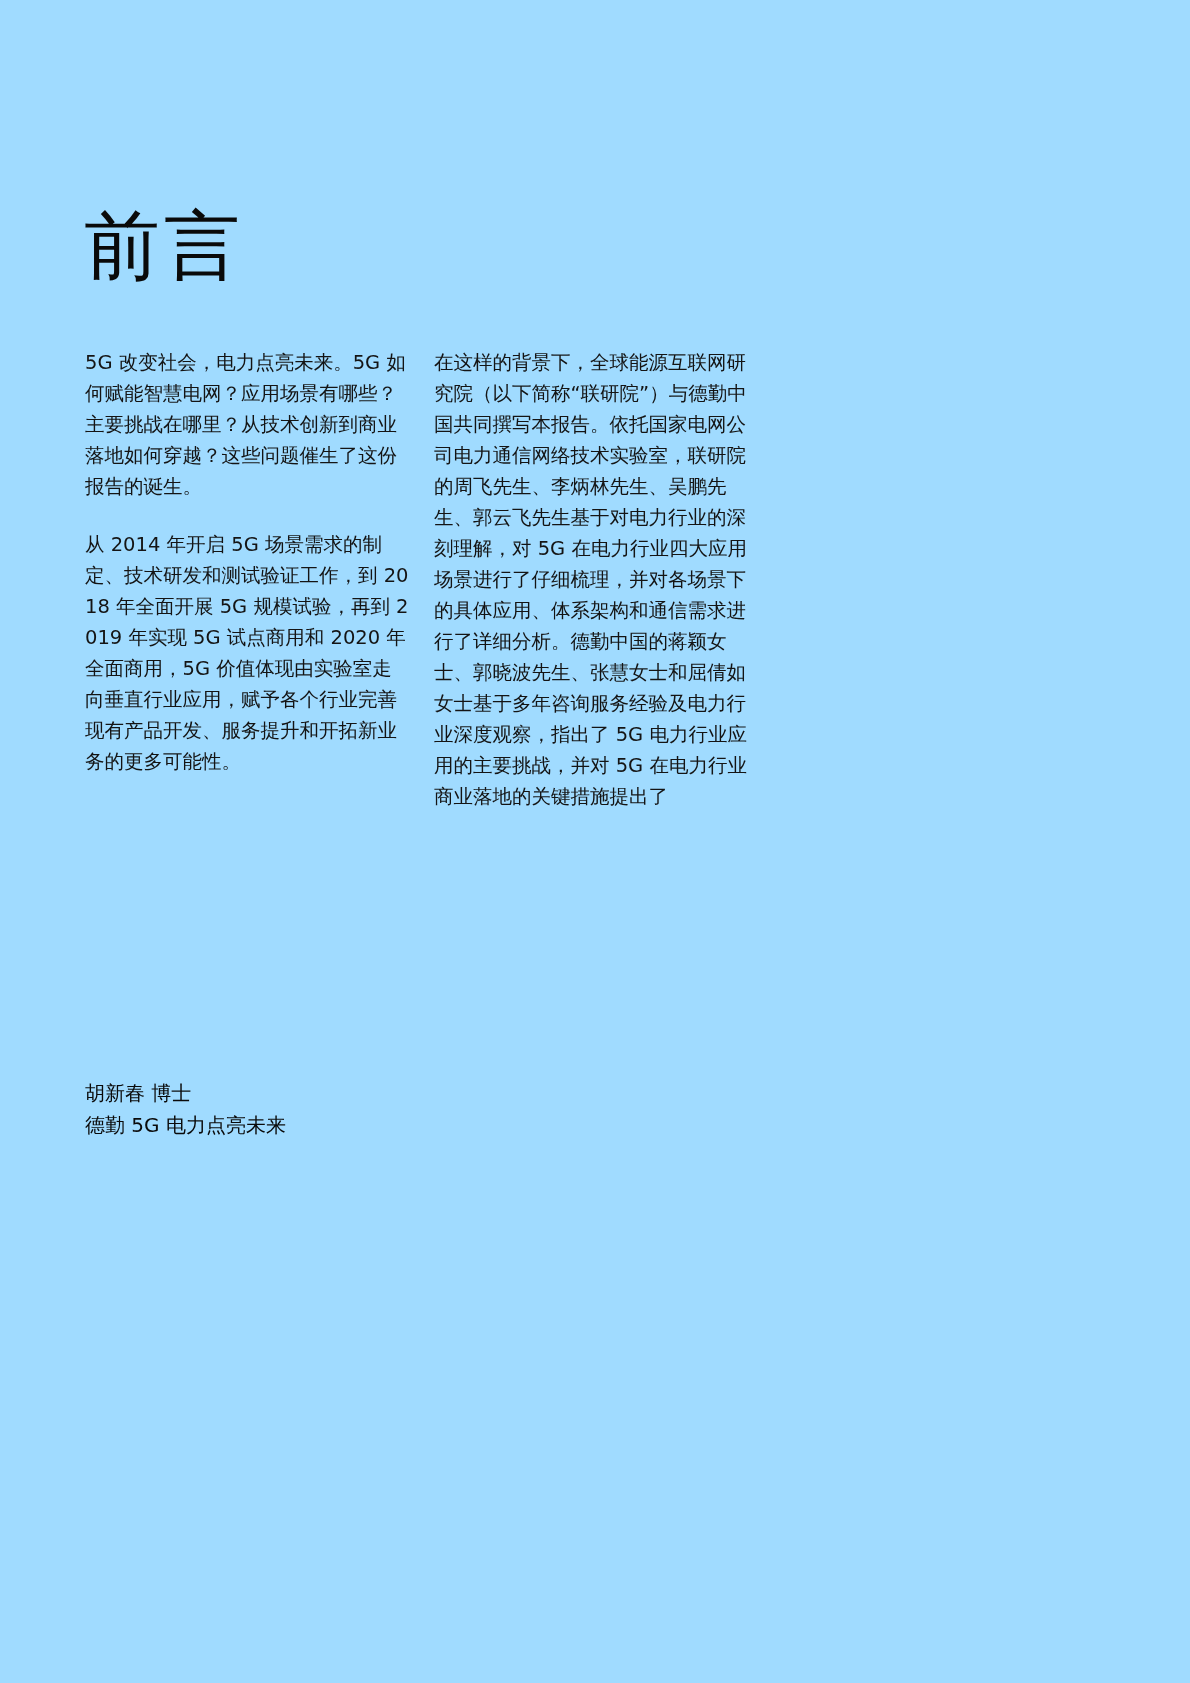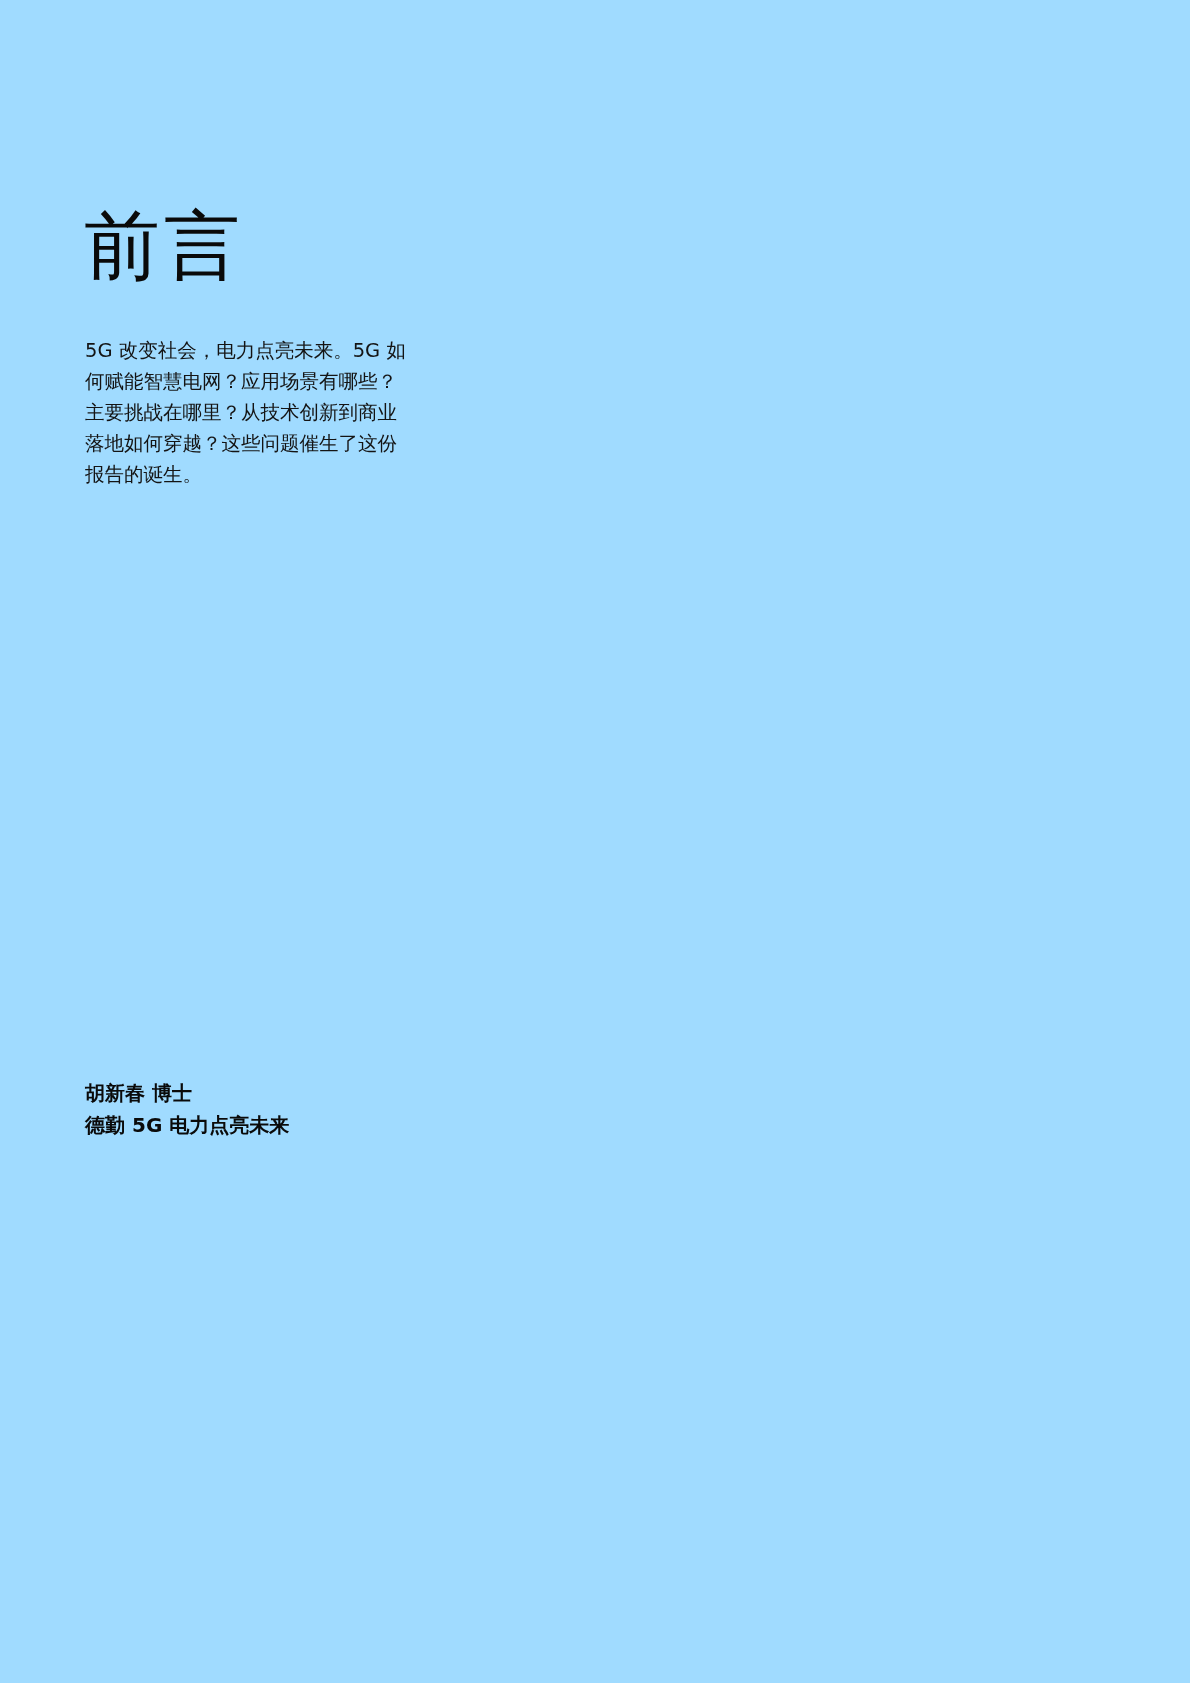--- a/index.html
+++ b/index.html
@@ -22,54 +22,56 @@
       margin: 0;
       font-size: 76px;
       font-weight: normal;
       letter-spacing: 4px;
       line-height: 1.2;
       color: #0a0a0a;
       text-align: right;
     }
     .col {
       position: absolute;
-      top: 335px;
+      top: 347px;
       width: 325px;
     }
     .col1 { left: 85px; }
     .col2 { left: 434px; }
     .col3 { left: 785px; }
     .para {
       margin: 0 0 27px 0;
       font-size: 19.5px;
       line-height: 31px;
       word-break: break-all;
       color: #141414;
     }
     .signature {
       position: absolute;
       left: 85px;
       top: 1077px;
       font-size: 20px;
       line-height: 32px;
-      font-weight: bold;
+      font-weight: normal;
       color: #0a0a0a;
     }
     .signature div { margin: 0; }
   </style>
 </head>
 <body>
 
 <h1 class="title">前言</h1>
 
 <div class="col col1">
   <p class="para">5G 改变社会，电力点亮未来。5G 如何赋能智慧电网？应用场景有哪些？主要挑战在哪里？从技术创新到商业落地如何穿越？这些问题催生了这份报告的诞生。</p>
+  <p class="para">从 2014 年开启 5G 场景需求的制定、技术研发和测试验证工作，到 2018 年全面开展 5G 规模试验，再到 2019 年实现 5G 试点商用和 2020 年全面商用，5G 价值体现由实验室走向垂直行业应用，赋予各个行业完善现有产品开发、服务提升和开拓新业务的更多可能性。</p>
 </div>
 
 <div class="col col2">
+  <p class="para">在这样的背景下，全球能源互联网研究院（以下简称“联研院”）与德勤中国共同撰写本报告。依托国家电网公司电力通信网络技术实验室，联研院的周飞先生、李炳林先生、吴鹏先生、郭云飞先生基于对电力行业的深刻理解，对 5G 在电力行业四大应用场景进行了仔细梳理，并对各场景下的具体应用、体系架构和通信需求进行了详细分析。德勤中国的蒋颖女士、郭晓波先生、张慧女士和屈倩如女士基于多年咨询服务经验及电力行业深度观察，指出了 5G 电力行业应用的主要挑战，并对 5G 在电力行业商业落地的关键措施提出了</p>
 </div>
 
 <div class="col col3">
 </div>
 
 <div class="signature">
   <div>胡新春 博士</div>
   <div>德勤 5G 电力点亮未来</div>
 </div>
 

